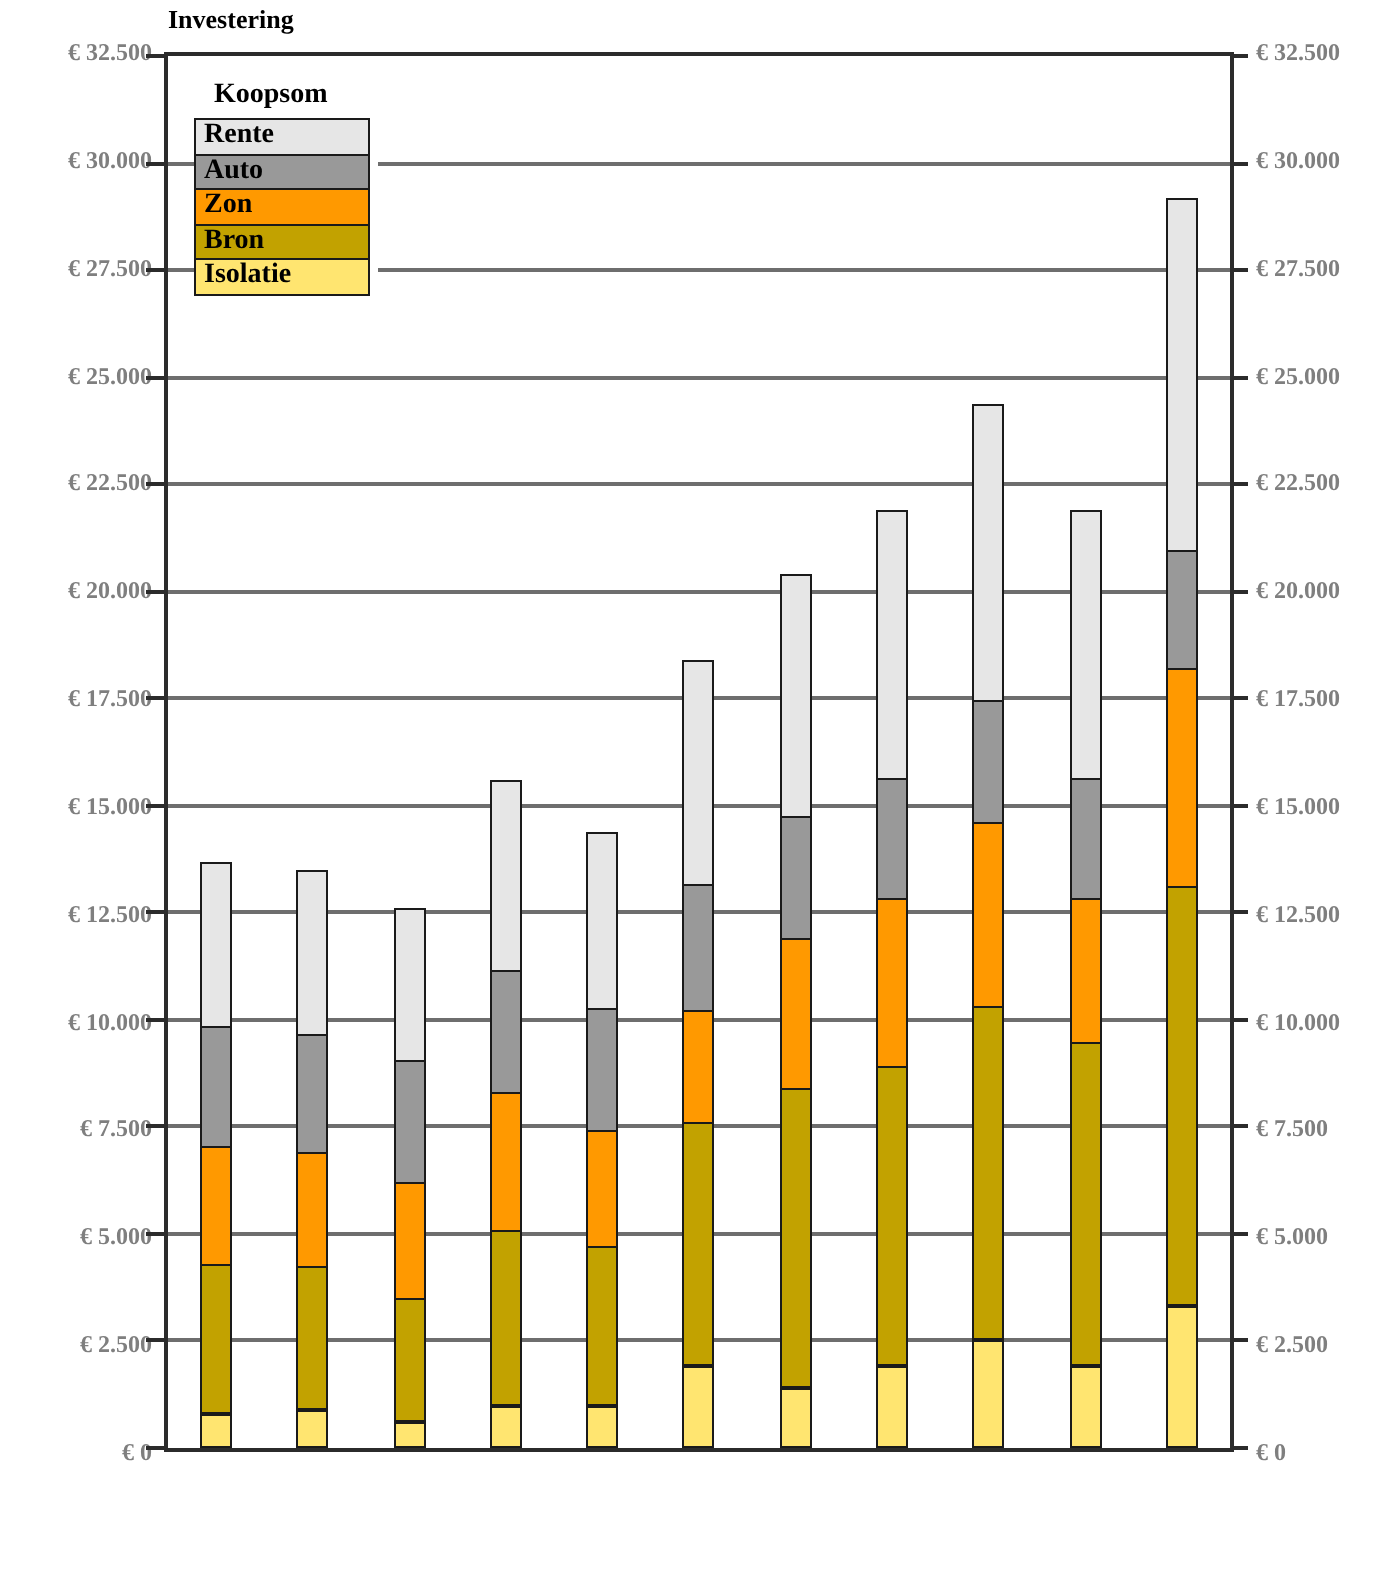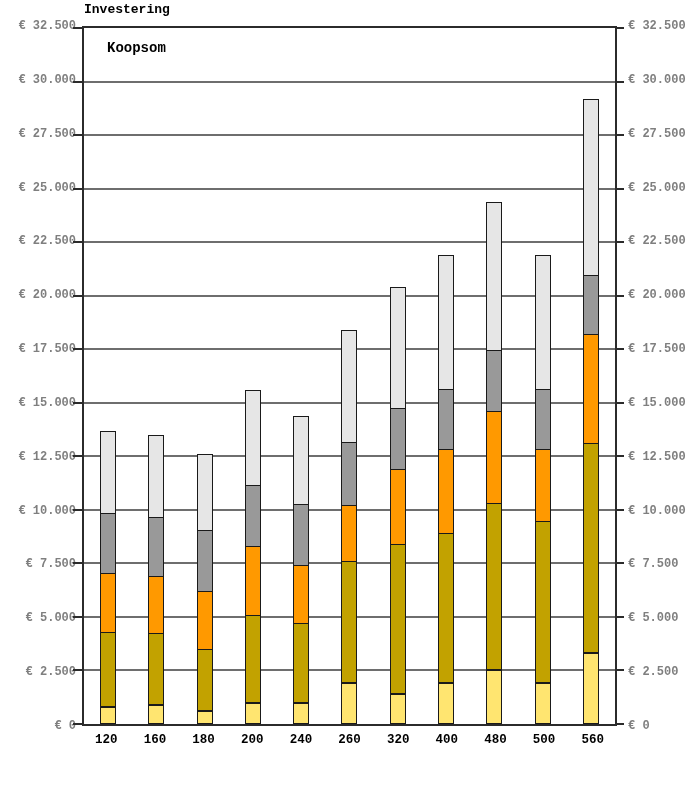--- a/index.html
+++ b/index.html
@@ -1,18 +1,18 @@
 <!DOCTYPE html>
 <html><head>
 <meta charset="utf-8">
 <style>
   html,body{margin:0;padding:0;background:#fff;}
   #stage{
     position:relative;width:700px;height:794px;background:#ffffff;overflow:hidden;
-    font-family:Liberation Mono, monospace;font-weight:bold;
+    font-family:Liberation Serif, serif;font-weight:bold;
   }
   .chart-title{position:absolute;left:84px;top:2px;font-size:13px;color:#000;}
   .plot{
     position:absolute;left:82px;top:26px;width:535px;height:700px;
     border:2px solid #2b2b2b;box-sizing:border-box;background:#fff;
   }
   .gridline{position:absolute;left:0;width:100%;height:2px;background:#6e6e6e;transform:translateY(-50%);}
   .tick-stub-left{position:absolute;left:-11px;width:9px;height:2px;background:#2b2b2b;transform:translateY(-50%);}
   .tick-stub-right{position:absolute;right:-9px;width:7px;height:2px;background:#2b2b2b;transform:translateY(-50%);}
   .bars{position:absolute;left:0;top:0;width:100%;height:100%;display:flex;}
@@ -197,46 +197,40 @@
             <div class="bar-segment" style="height: 70.6708px; background: rgb(255, 229, 112);"></div>
             <div class="bar-segment" style="height: 209.871px; background: rgb(194, 162, 0);"></div>
             <div class="bar-segment" style="height: 111.36px; background: rgb(255, 153, 0);"></div>
             <div class="bar-segment" style="height: 59.9631px; background: rgb(153, 153, 153);"></div>
             <div class="bar-segment" style="height: 177.748px; background: rgb(230, 230, 230);"></div>
           </div>
         </div>
       </div>
     <div class="legend">
       <div class="legend-title">Koopsom</div>
+      <div class="legend-rows" id="legend-rows">
+          <div class="legend-item" style="background: rgb(230, 230, 230);">Rente</div>
+          <div class="legend-item" style="background: rgb(153, 153, 153);">Auto</div>
+          <div class="legend-item" style="background: rgb(255, 153, 0);">Zon</div>
+          <div class="legend-item" style="background: rgb(194, 162, 0);">Bron</div>
+          <div class="legend-item" style="background: rgb(255, 229, 112);">Isolatie</div>
+        </div>
     </div>
   </div>
 
   <div id="y-right">
       <div class="ylabel right" style="top: 18px;">€ 32.500</div>
       <div class="ylabel right" style="top: 71.8462px;">€ 30.000</div>
       <div class="ylabel right" style="top: 125.692px;">€ 27.500</div>
       <div class="ylabel right" style="top: 179.538px;">€ 25.000</div>
       <div class="ylabel right" style="top: 233.385px;">€ 22.500</div>
       <div class="ylabel right" style="top: 287.231px;">€ 20.000</div>
       <div class="ylabel right" style="top: 341.077px;">€ 17.500</div>
       <div class="ylabel right" style="top: 394.923px;">€ 15.000</div>
       <div class="ylabel right" style="top: 448.769px;">€ 12.500</div>
       <div class="ylabel right" style="top: 502.615px;">€ 10.000</div>
       <div class="ylabel right" style="top: 556.462px;">€ 7.500</div>
       <div class="ylabel right" style="top: 610.308px;">€ 5.000</div>
       <div class="ylabel right" style="top: 664.154px;">€ 2.500</div>
       <div class="ylabel right" style="top: 718px;">€ 0</div>
     </div>
 
-  <div class="xlabels" id="x-labels">
-      <div class="xlabel">120</div>
-      <div class="xlabel">160</div>
-      <div class="xlabel">180</div>
-      <div class="xlabel">200</div>
-      <div class="xlabel">240</div>
-      <div class="xlabel">260</div>
-      <div class="xlabel">320</div>
-      <div class="xlabel">400</div>
-      <div class="xlabel">480</div>
-      <div class="xlabel">500</div>
-      <div class="xlabel">560</div>
-    </div>
 </div>
 
 </body></html>

